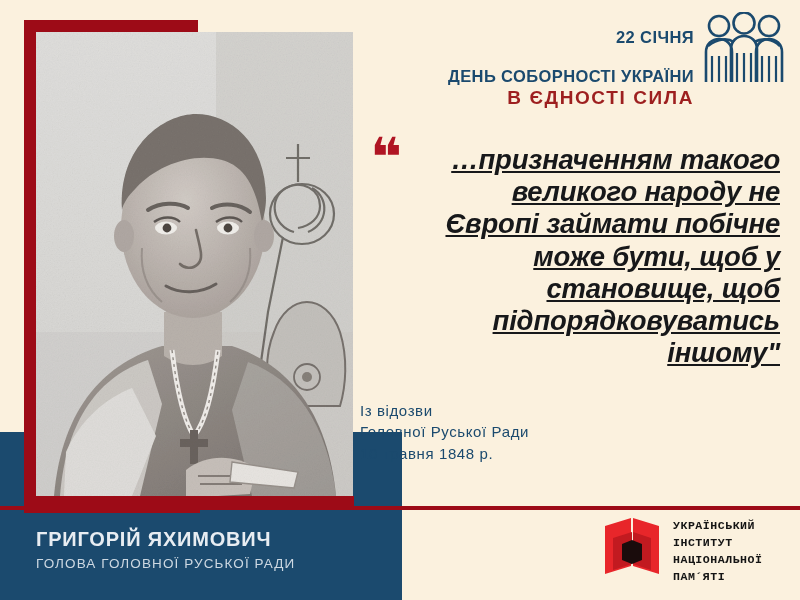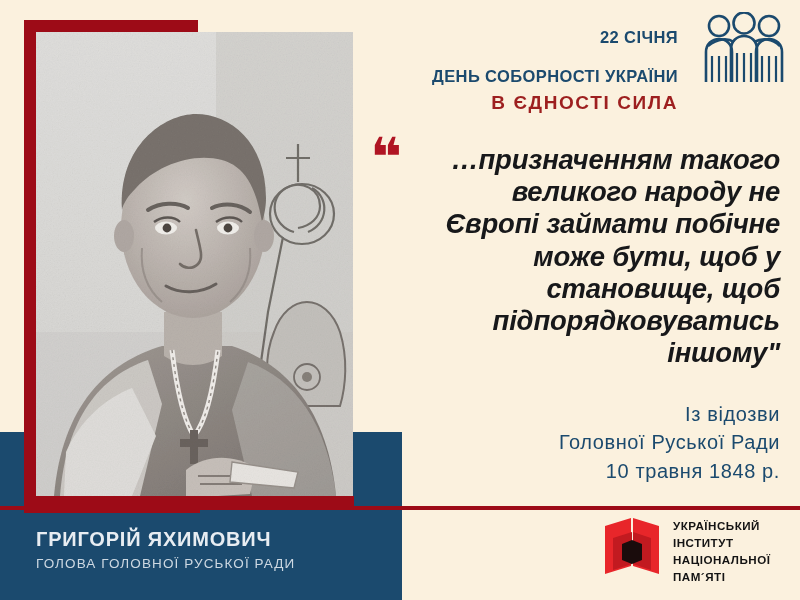--- a/index.html
+++ b/index.html
@@ -78,21 +78,21 @@
     width: 317px;
     height: 464px;
     overflow: hidden;
     background: #d9d8d6;
   }
   .portrait svg { display: block; }
 
   
   .header {
     position: absolute;
-    right: 122px;
+    right: 106px;
     top: 28px;
     text-align: right;
     line-height: 1.18;
   }
   .hdr-date {
     font-size: 16.5px;
     font-weight: bold;
     color: #1b4a6e;
     letter-spacing: .4px;
   }
@@ -101,21 +101,20 @@
     font-weight: bold;
     color: #1b4a6e;
     letter-spacing: .4px;
     margin-top: 20px;
   }
   .hdr-slogan {
     font-size: 19px;
     font-weight: bold;
     color: #9d1f1f;
     letter-spacing: 1.6px;
-    margin-top: 5px;
   }
   .people-icon {
     position: absolute;
     right: 12px;
     top: 12px;
   }
 
   
   .quote-mark {
     position: absolute;
@@ -133,28 +132,28 @@
     left: 380px;
     top: 144px;
     width: 400px;
     text-align: right;
     font-size: 27.5px;
     font-weight: bold;
     font-style: italic;
     color: #17181a;
     line-height: 1.17;
     letter-spacing: -0.2px;
+    text-decoration: underline;
   }
   .attribution {
     position: absolute;
     right: 20px;
     top: 400px;
     width: 420px;
-    text-align: right;
-    font-size: 20px;
+    font-size: 15px;
     color: #1b4a6e;
     line-height: 1.42;
     letter-spacing: .6px;
   }
 
   
   .name-block {
     position: absolute;
     left: 36px;
     top: 528px;
@@ -182,20 +181,21 @@
     align-items: center;
   }
   .logo-mark { flex: 0 0 auto; }
   .logo-text {
     margin-left: 12px;
     font-size: 11.6px;
     font-weight: bold;
     color: #141414;
     line-height: 1.45;
     letter-spacing: .5px;
+    font-family: Liberation Mono, monospace;
   }
 </style>
 </head>
 <body>
 
 <div id="poster">
 
   <div class="blue-panel"></div>
 
   <div class="frame-left"></div>

